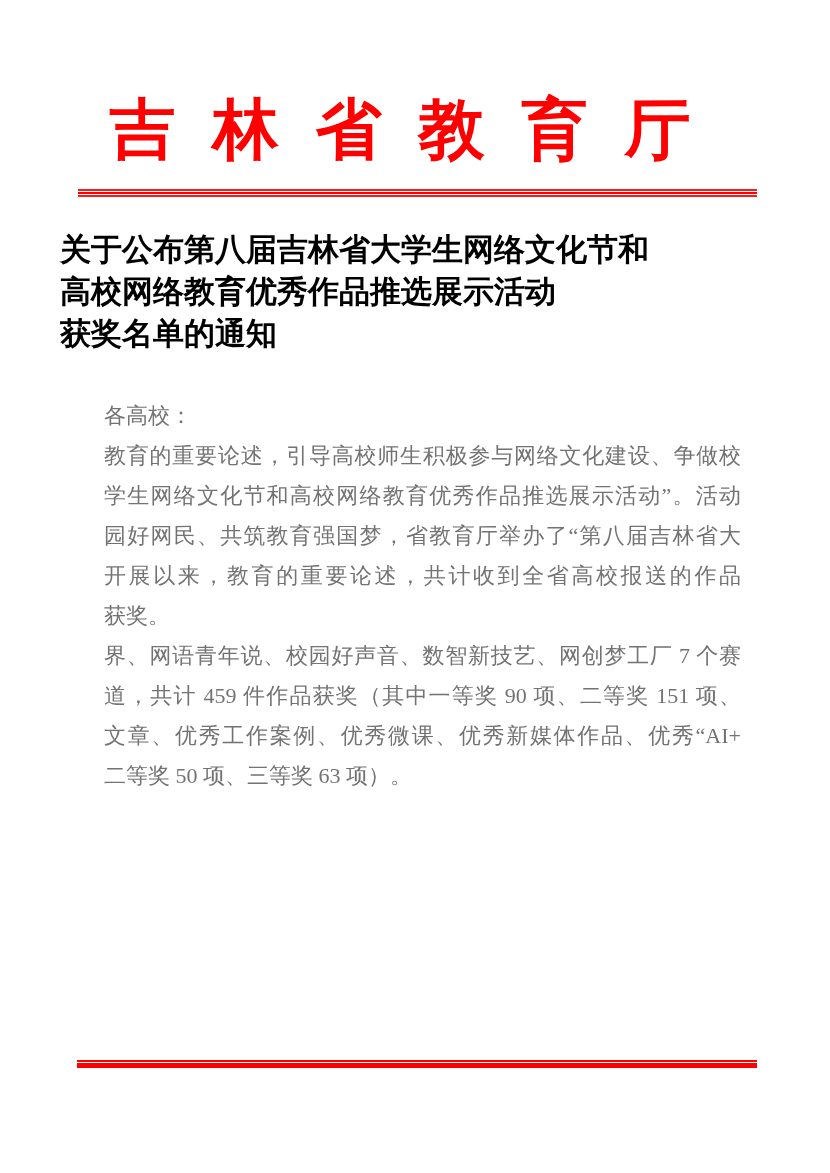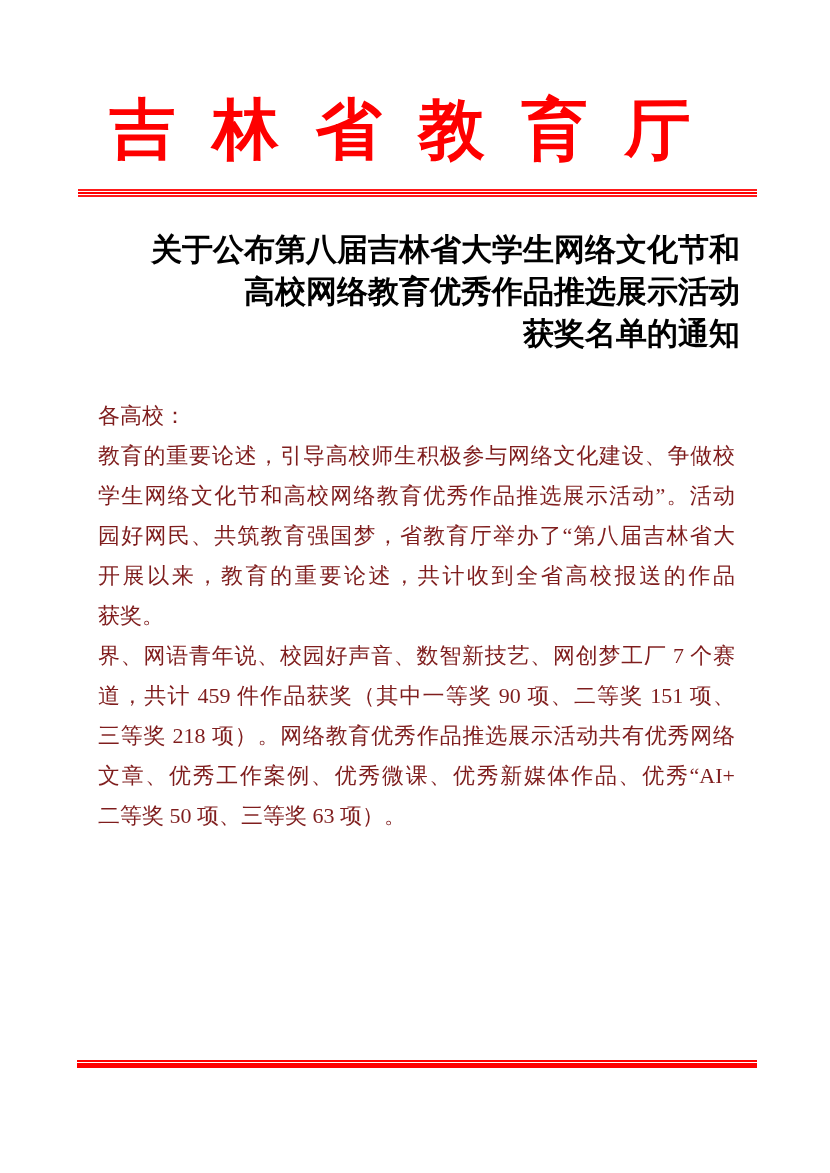--- a/index.html
+++ b/index.html
@@ -40,35 +40,35 @@
       #ff0000 3px 5px,
       #ffffff 5px 6px,
       #ff1a1a 6px 8px);
   }
   
   .title {
     position: absolute;
     top: 229px;
     left: 60px;
     right: 60px;
-    text-align: right;
+    text-align: left;
     font-size: 31px;
     line-height: 42px;
     font-weight: 700;
     color: #000000;
   }
   
   .body-text {
     position: absolute;
     top: 396px;
-    left: 98px;
+    left: 104px;
     width: 637px;
     font-size: 22px;
     line-height: 40px;
-    color: #7f1d1d;
+    color: #737373;
   }
   .line {
     text-align: justify;
     text-justify: inter-character;
     text-align-last: left;
   }
   .line.fill { text-align-last: justify; }
   .line.indent { text-indent: 2em; }
   
   .sep-bottom {
@@ -109,21 +109,20 @@
         <div class="line fill">学生网络文化节和高校网络教育优秀作品推选展示活动”。活动</div>
         <div class="line fill">园好网民、共筑教育强国梦，省教育厅举办了“第八届吉林省大</div>
         <div class="line fill">开展以来，教育的重要论述，共计收到全省高校报送的作品</div>
         <div class="line">获奖。</div>
       </div>
 
     <div>
 
         <div class="line fill">界、网语青年说、校园好声音、数智新技艺、网创梦工厂 7 个赛</div>
         <div class="line fill">道，共计 459 件作品获奖（其中一等奖 90 项、二等奖 151 项、</div>
-        <div class="line fill">三等奖 218 项）。网络教育优秀作品推选展示活动共有优秀网络</div>
         <div class="line fill">文章、优秀工作案例、优秀微课、优秀新媒体作品、优秀“AI+</div>
         <div class="line">二等奖 50 项、三等奖 63 项）。</div>
       </div>
 
   </div>
 
   <div class="sep-bottom"></div>
 
 </div>
 

